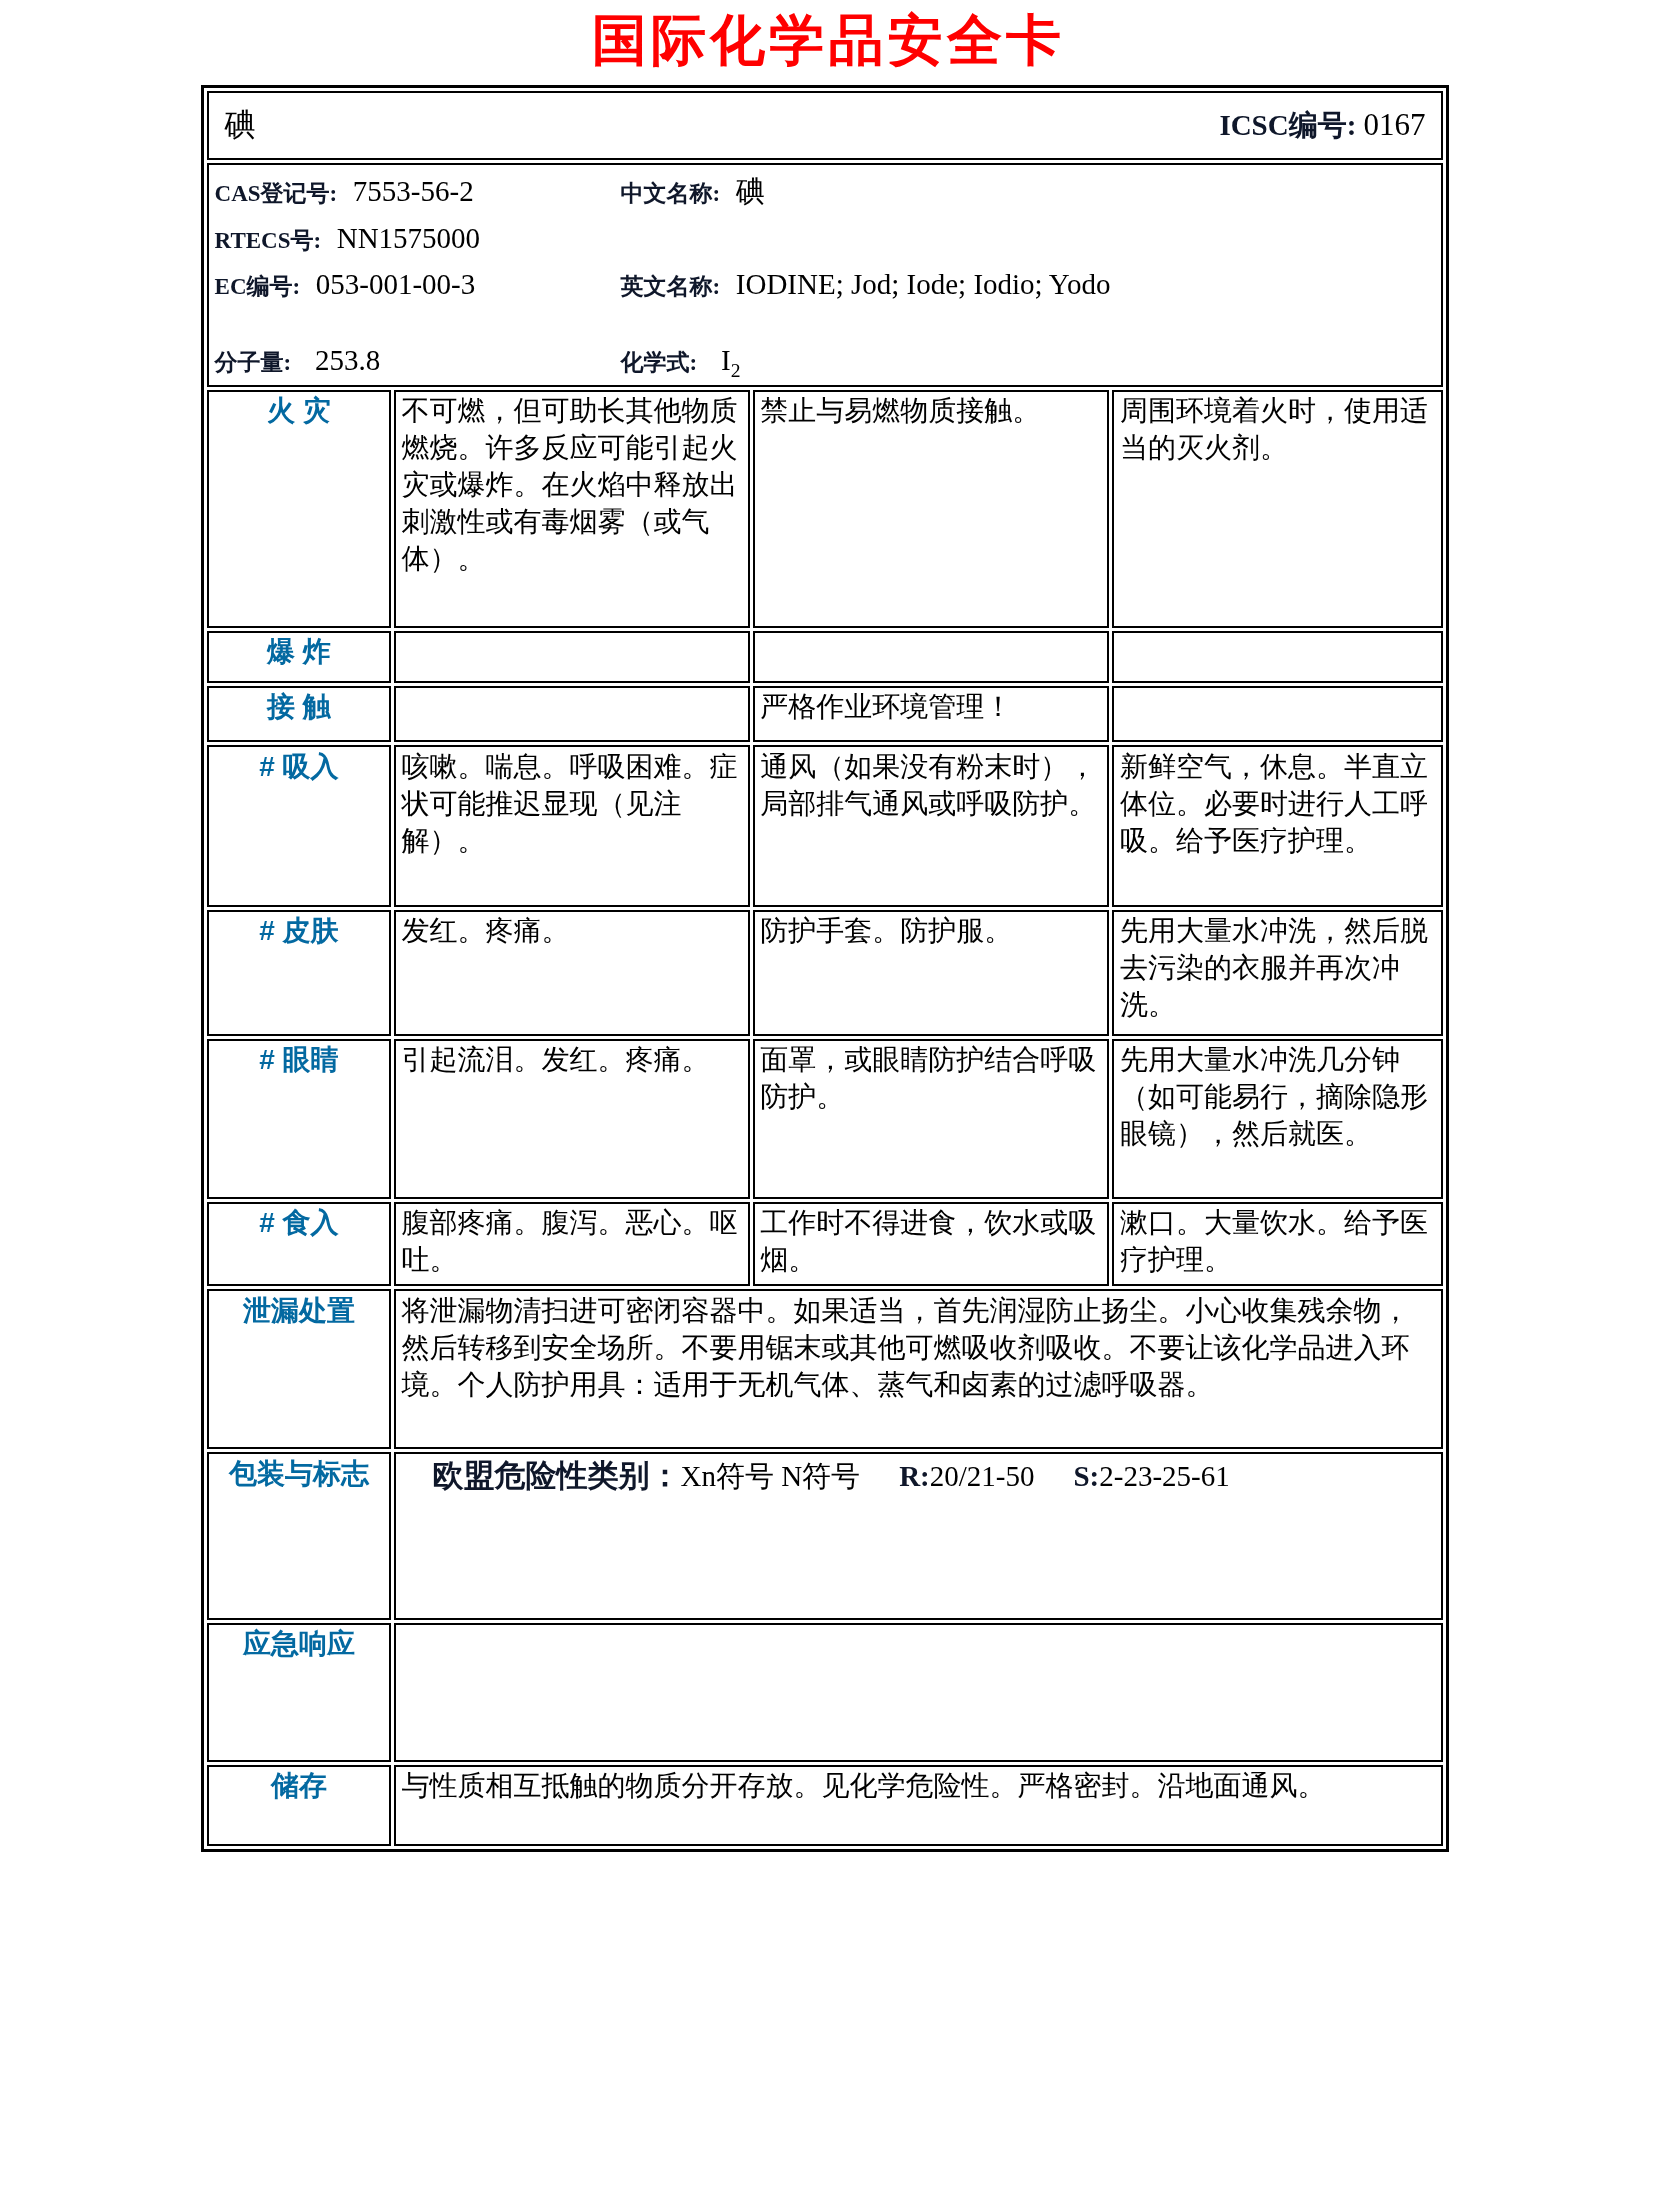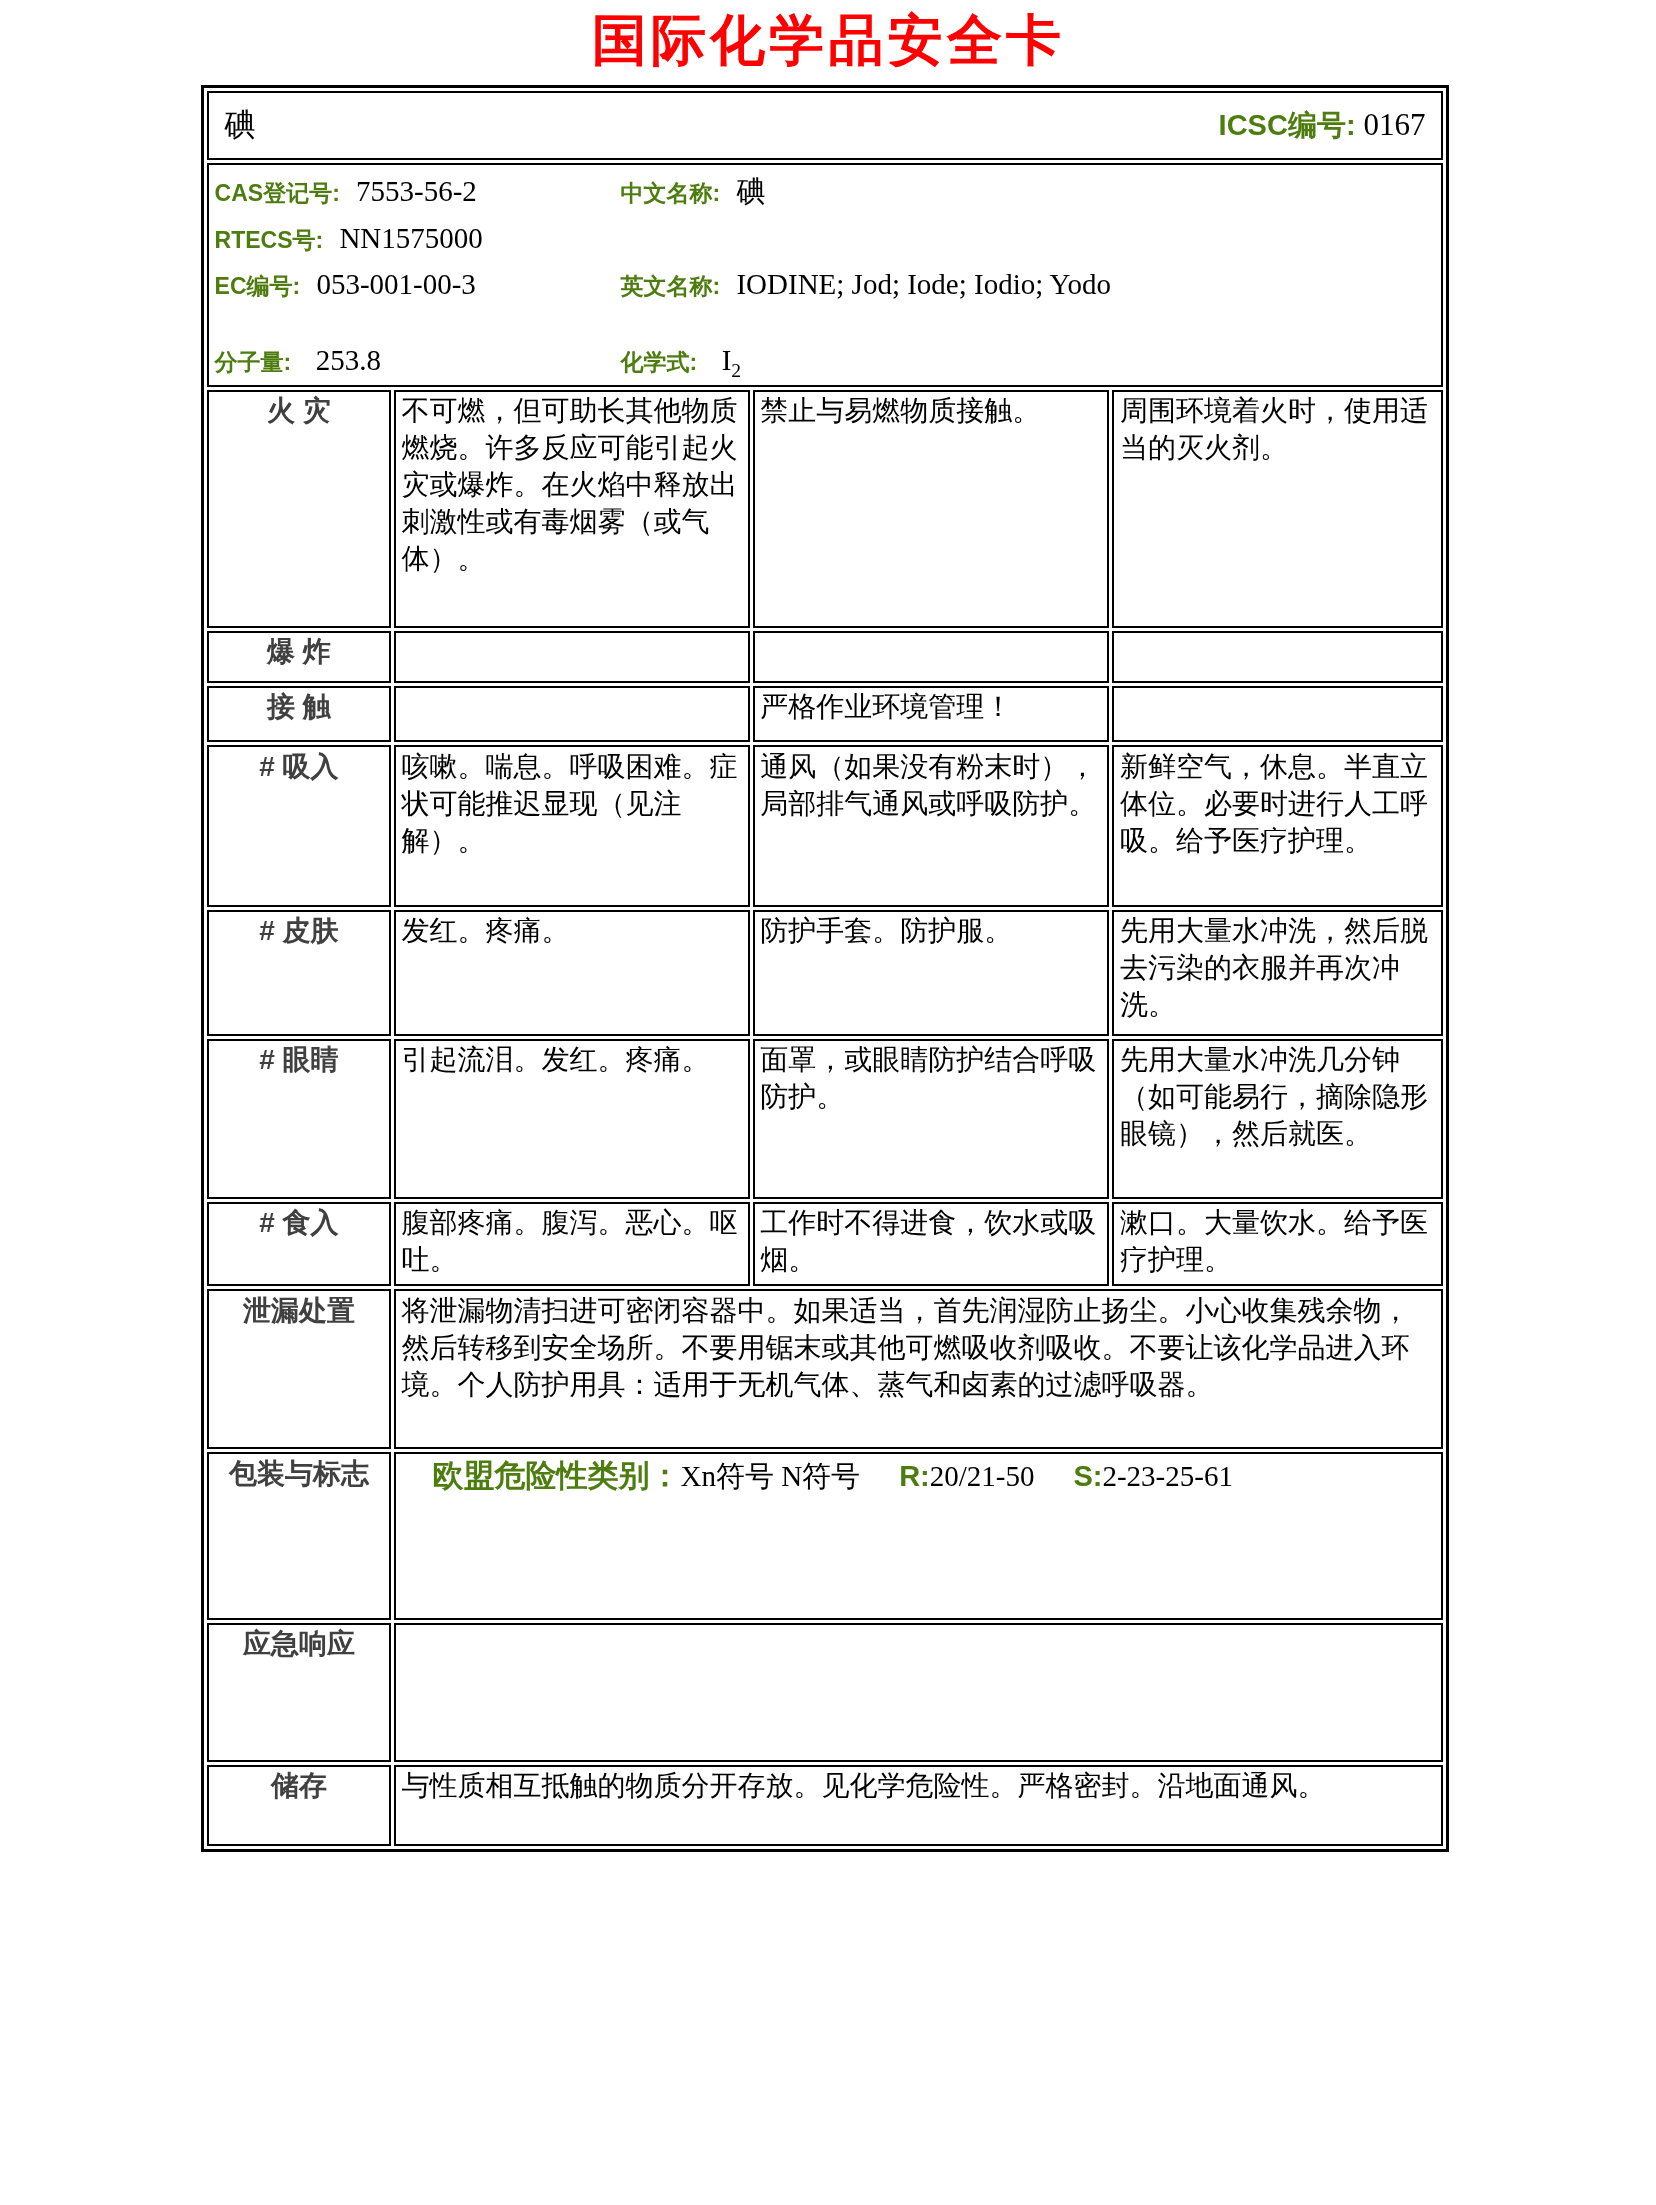--- a/index.html
+++ b/index.html
@@ -35,22 +35,22 @@
   }
   table.icsc td {
     border: 2.1px solid #000000;
     vertical-align: top;
     padding: 1.4px 5.6px;
     font-size: 28px;
     line-height: 1.32;
     overflow: hidden;
   }
   .blue {
-    color: #4d7c0f;
-    font-family: Liberation Sans, sans-serif;
+    color: #0f172a;
+    font-family: Liberation Serif, serif;
     font-weight: bold;
   }
   
   tr.r-t1 td { height: 62px; vertical-align: middle; }
   .hdr-flex {
     display: flex;
     justify-content: space-between;
     align-items: center;
     padding: 0 9.8px;
     font-size: 31px;
@@ -72,21 +72,21 @@
   sub.formula-sub { font-size: 19.6px; }
   
   tr.r-head td {
     height: 87px;
     vertical-align: middle;
     text-align: center;
     font-size: 32px;
   }
   
   td.lbl {
-    color: #404040;
+    color: #0369a1;
     font-family: "Liberation Sans", "DejaVu Sans", sans-serif;
     font-weight: bold;
     font-size: 31px;
     text-align: center;
     vertical-align: middle;
     padding: 1.4px 1.4px;
     white-space: nowrap;
   }
   tr.r-fire td      { height: 231px; }
   tr.r-explosion td { height: 45px; }

